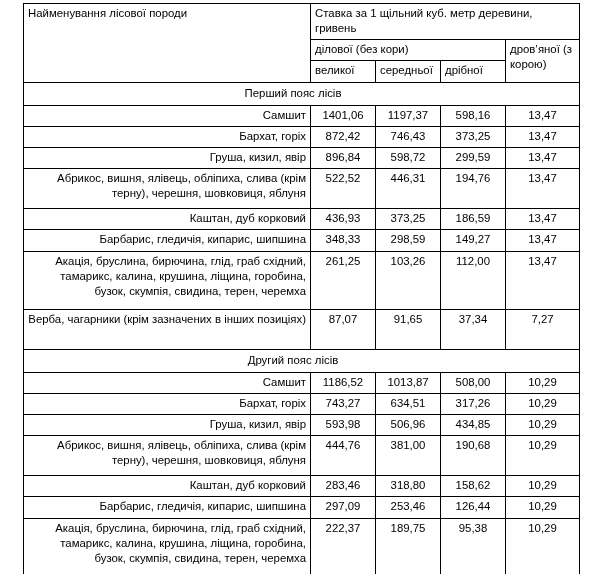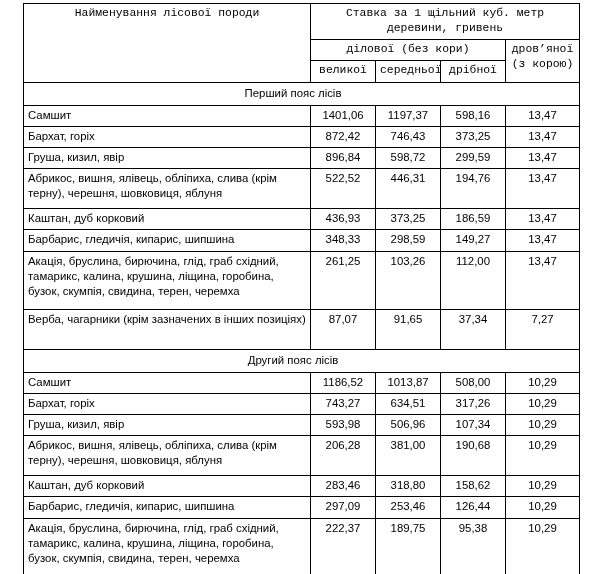--- a/index.html
+++ b/index.html
@@ -30,34 +30,33 @@
     font-size: 11.4px;
     line-height: 1.33;
   }
   table.rates td, table.rates th {
     border: 1px solid #000000;
     padding: 2px 4px 3px 4px;
     vertical-align: top;
     font-weight: normal;
   }
   th.hdr {
-    text-align: center;
+    text-align: left;
     font-weight: bold;
     vertical-align: middle;
     padding: 3px 4px;
-    font-family: Liberation Mono, monospace;
   }
   col.c-name  { width: 287px; }
   col.c-big   { width: 65px; }
   col.c-med   { width: 65px; }
   col.c-small { width: 65px; }
   col.c-fire  { width: 74px; }
 
   td.name {
-    text-align: left;
+    text-align: right;
     padding-left: 4px;
   }
   td.num {
     text-align: center;
     vertical-align: top;
   }
   tr.section td {
     text-align: center;
     vertical-align: middle;
     padding: 3px 21px 4px 4px;
@@ -167,26 +166,26 @@
           <td class="name">Бархат, горіх</td>
           <td class="num">743,27</td>
           <td class="num">634,51</td>
           <td class="num">317,26</td>
           <td class="num">10,29</td>
         </tr>
         <tr class="r1">
           <td class="name">Груша, кизил, явір</td>
           <td class="num">593,98</td>
           <td class="num">506,96</td>
-          <td class="num">107,34</td>
+          <td class="num">434,85</td>
           <td class="num">10,29</td>
         </tr>
         <tr class="r2">
           <td class="name">Абрикос, вишня, ялівець, обліпиха, слива (крім терну), черешня, шовковиця, яблуня</td>
-          <td class="num">206,28</td>
+          <td class="num">444,76</td>
           <td class="num">381,00</td>
           <td class="num">190,68</td>
           <td class="num">10,29</td>
         </tr>
         <tr class="r1">
           <td class="name">Каштан, дуб корковий</td>
           <td class="num">283,46</td>
           <td class="num">318,80</td>
           <td class="num">158,62</td>
           <td class="num">10,29</td>

